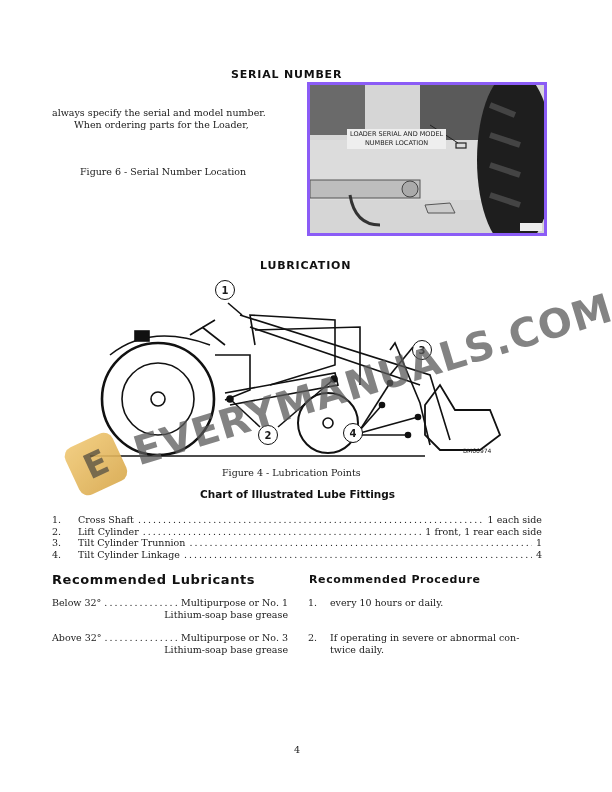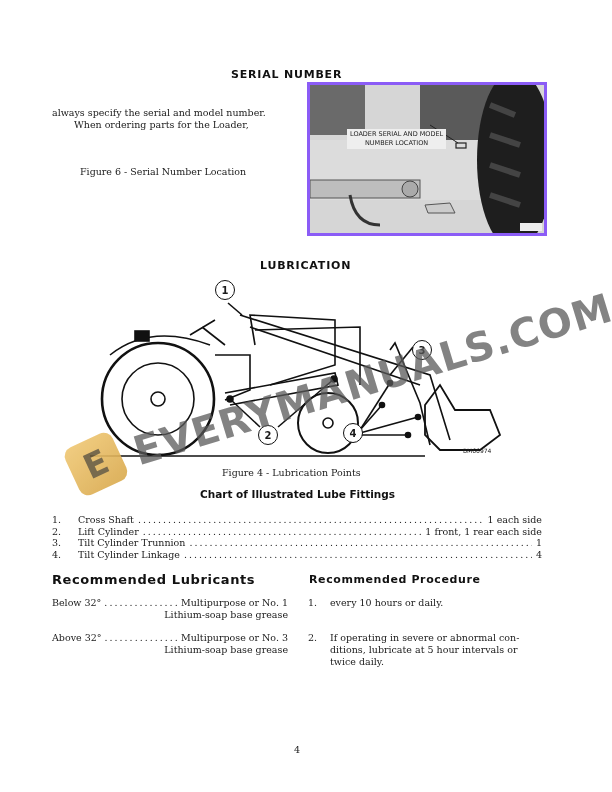--- a/index.html
+++ b/index.html
@@ -179,18 +179,17 @@
   <span style="width:22px;">1.</span>
   <div style="flex:1;">
     <div>every 10 hours or daily.</div>
   </div>
 </div>
 
 <div class="abs serif" style="left:308px; top:632px; width:236px; display:flex;">
   <span style="width:22px;">2.</span>
   <div style="flex:1;">
     <div>If operating  in severe or abnormal  con-</div>
-    <div>ditions, lubricate at 5 hour intervals or</div>
     <div>twice daily.</div>
   </div>
 </div>
 
 <div class="abs serif" style="left:294px; top:744px;">4</div>
 
 </body></html>

